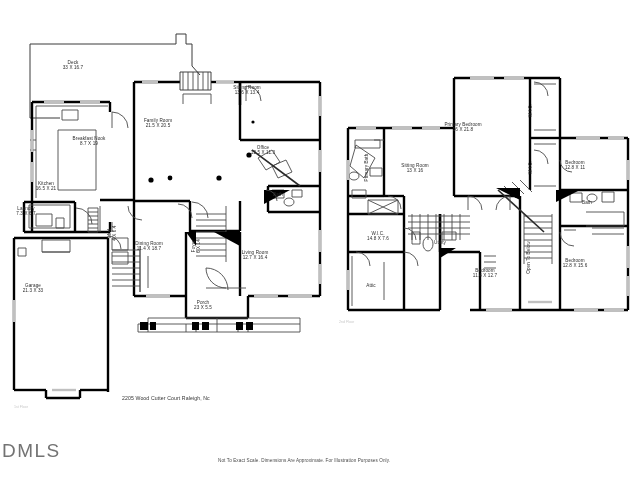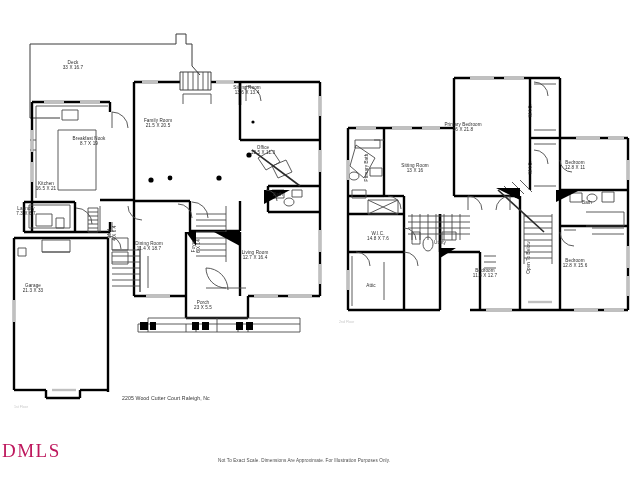--- a/index.html
+++ b/index.html
@@ -8,22 +8,22 @@
   #plan{position:absolute;left:0;top:0;width:640px;height:480px;}
   .lbl{position:absolute;text-align:center;line-height:1.12;
        font-family:"Liberation Sans", sans-serif;color:#2b2b2b;
        white-space:pre-line;letter-spacing:0.1px;pointer-events:none;}
   .rm{font-size:4.6px;}
   .rm .nm{display:block;}
   .rm .dm{display:block;}
   .addr{position:absolute;font-size:5.2px;color:#333;letter-spacing:.1px;}
   .floorlab{position:absolute;font-size:3.6px;color:#c9c9c9;}
   .disclaim{position:absolute;font-size:4.6px;color:#4a4a4a;letter-spacing:.1px;}
-  .wm{position:absolute;font-size:19px;color:#be185d;letter-spacing:1.5px;
-      font-family:Liberation Serif, serif;}
+  .wm{position:absolute;font-size:19px;color:#737373;letter-spacing:1.5px;
+      font-family:Liberation Sans, sans-serif;}
   .lbl span{display:block;}
 </style>
 </head>
 <body>
 
 <svg id="plan" viewBox="0 0 640 480" xmlns="http://www.w3.org/2000/svg">
   <rect x="0" y="0" width="640" height="480" fill="#ffffff"></rect>
 
   <g fill="none" stroke="#000" stroke-width="2.4" stroke-linecap="butt">
 

